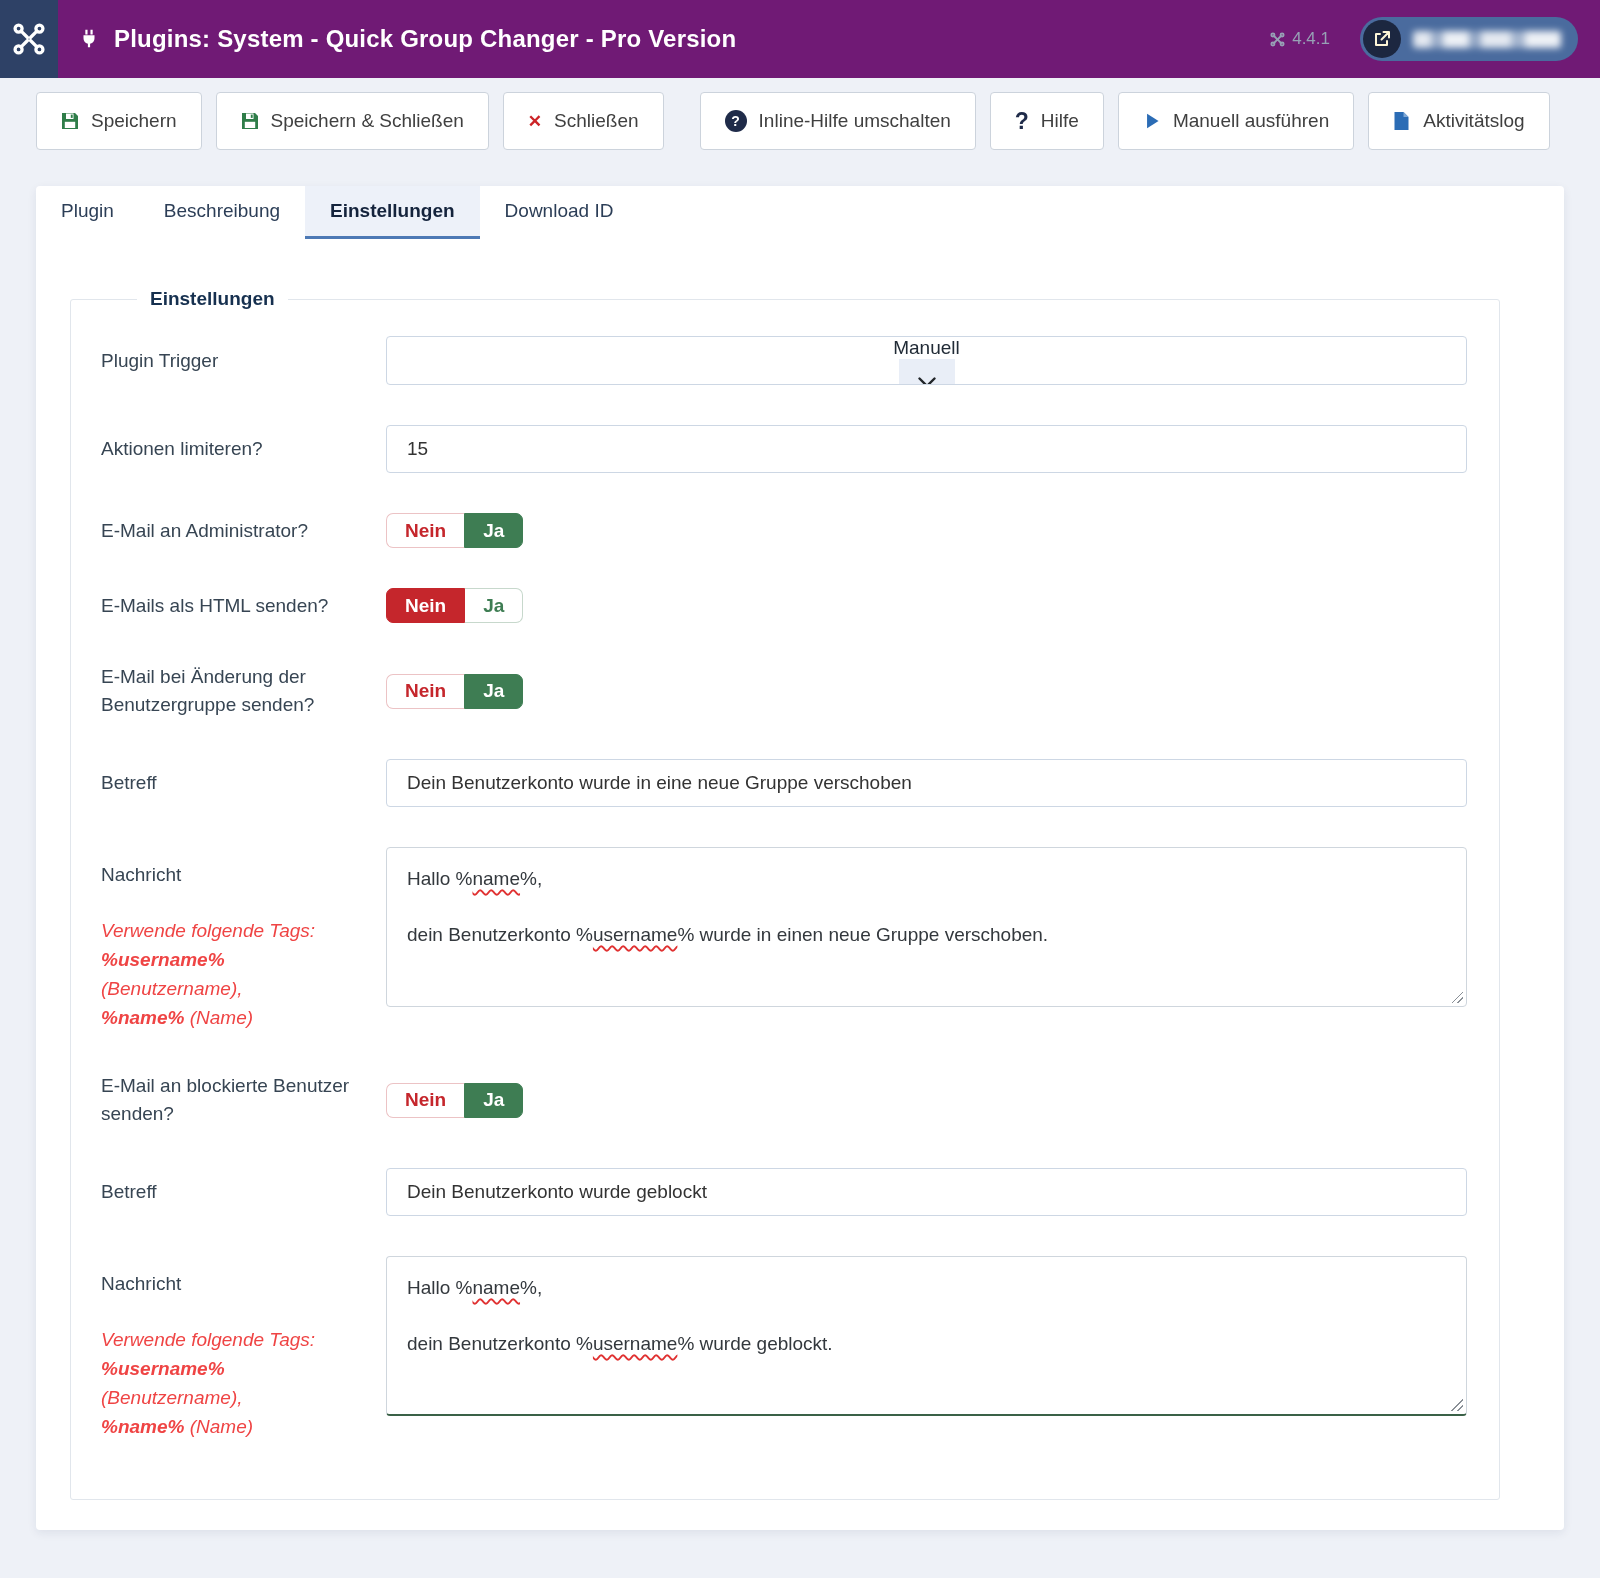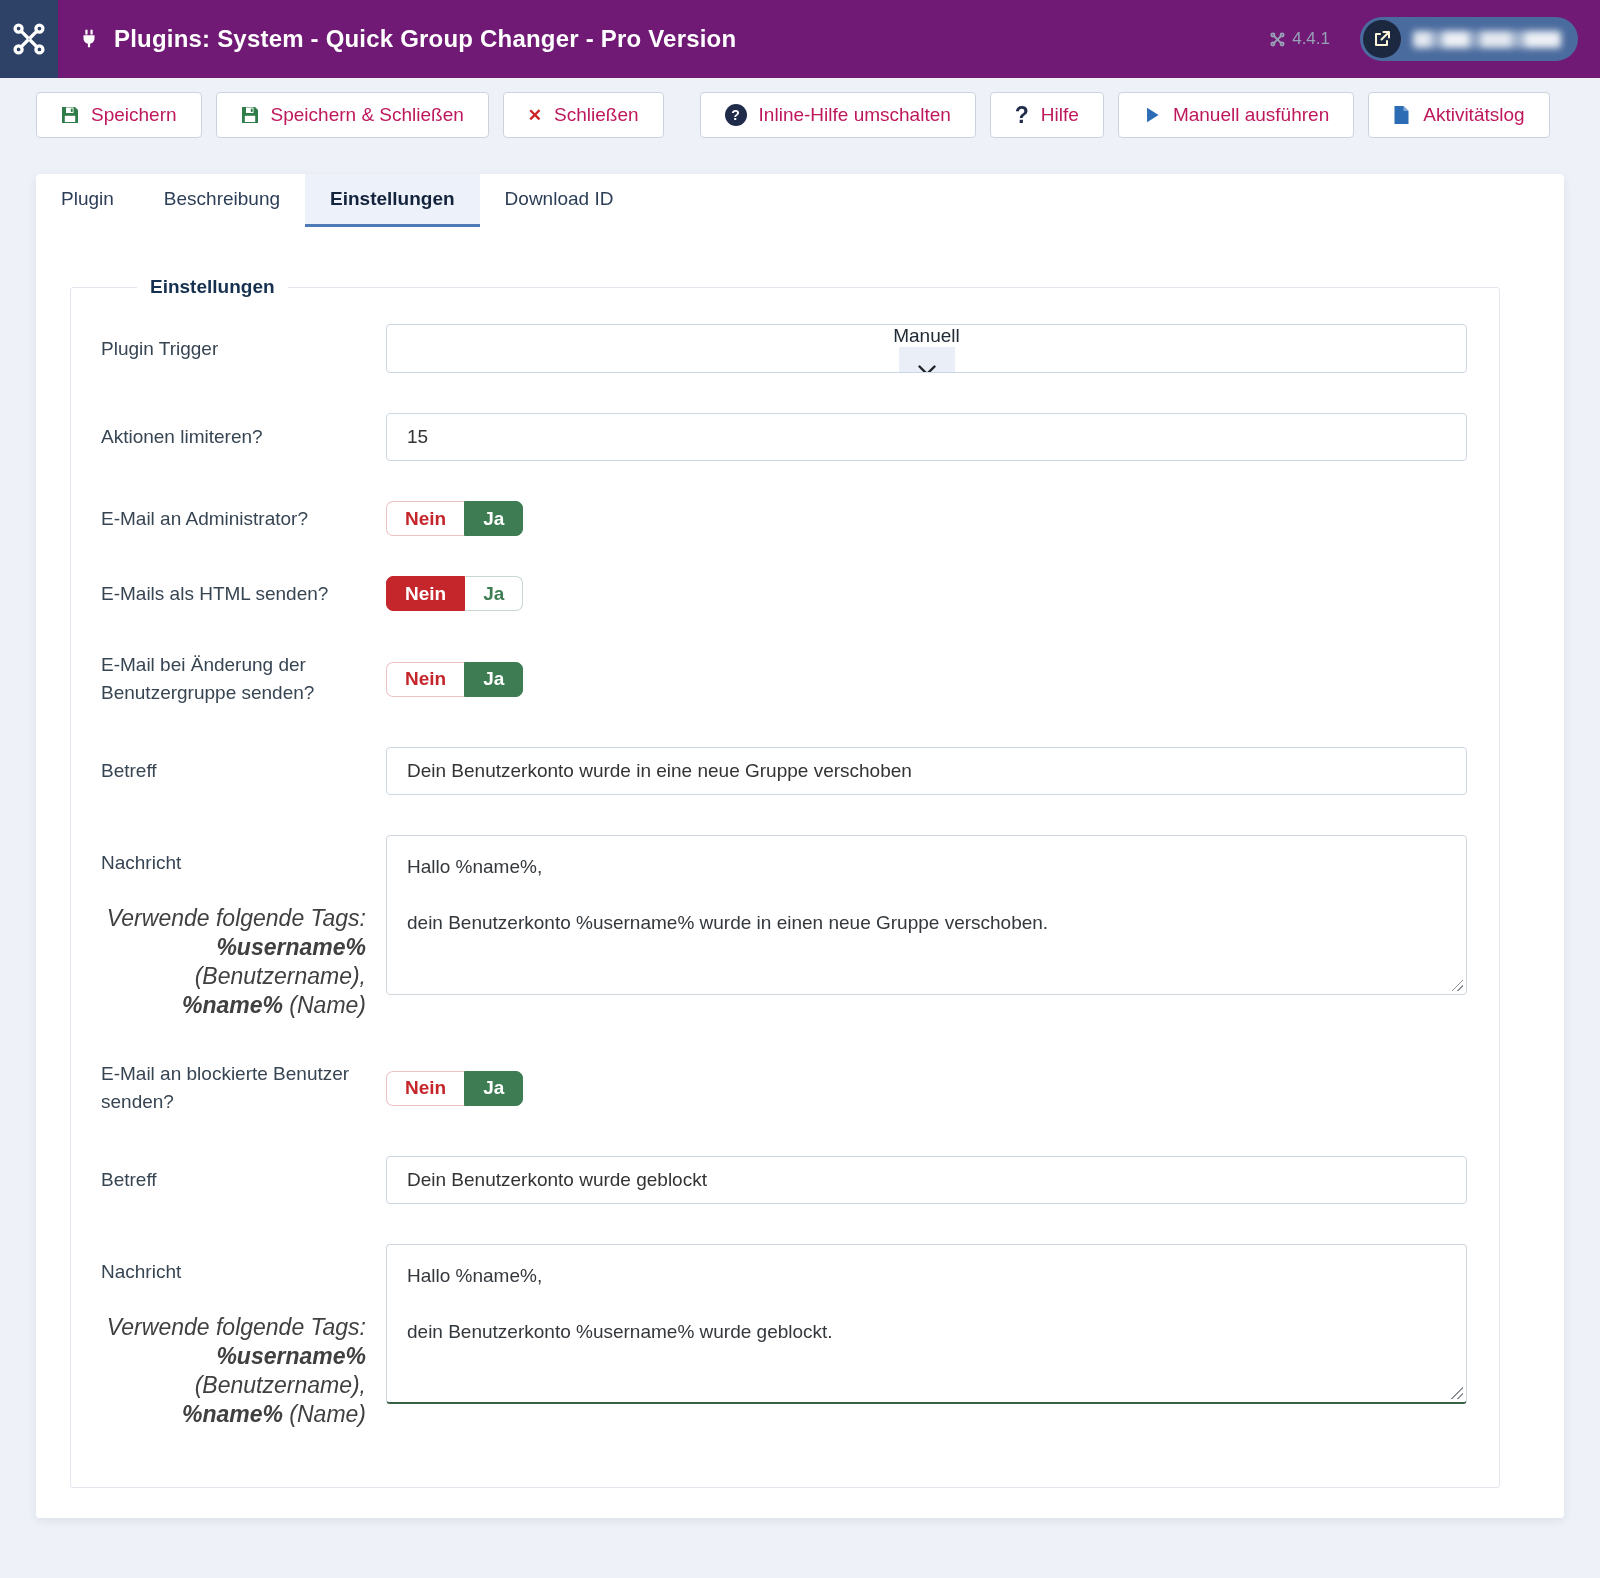--- a/index.html
+++ b/index.html
@@ -61,24 +61,24 @@
       rgba(255,255,255,.9) 76% 100%);
     margin-right: 14px;
   }
 
   
   .toolbar {
     display: flex; align-items: center; gap: 14px;
     margin: 14px 36px 36px 36px;
   }
   .tb-btn {
-    height: 46px; background: #fff;
+    height: 58px; background: #fff;
     border: 1px solid #ccd3dc; border-radius: 4px;
     display: inline-flex; align-items: center; gap: 12px;
-    padding: 0 24px; font-size: 19px; color: #be185d;
+    padding: 0 24px; font-size: 19px; color: #404040;
     cursor: pointer; font-family: inherit;
   }
   .tb-btn.gap-before { margin-left: 22px; }
   .icon-16 { width: 18px; height: 18px; display: inline-flex; }
   .x-icon::before { content: "✕"; color: #cc2327; font-weight: 900; font-size: 17px; }
   .q-circle {
     width: 22px; height: 22px; border-radius: 50%;
     background: #1f2b49; color: #fff;
     display: inline-flex; align-items: center; justify-content: center;
     font-size: 14px; font-weight: 700;
@@ -122,21 +122,21 @@
   .frow.gap-lg { margin-top: 34px; }
   .frow:last-child { margin-bottom: 0; }
   .flabel {
     width: 285px; flex: 0 0 auto;
     font-size: 19px; line-height: 28px; color: #374553;
     padding-right: 20px;
   }
   .fcontrol { flex: 1 1 auto; }
   .label-stack .flabel-main { margin-bottom: 27px; }
   .hint {
-    font-style: italic; color: #404040; font-size: 23px; line-height: 29px; text-align: right;
+    font-style: italic; color: #ef4444; font-size: 19px; line-height: 29px;
   }
   .hint b { font-weight: 700; }
 
   
   .fake-select {
     height: 49px; border: 1px solid #cdd7e4; border-radius: 4px;
     background: #fff; display: flex; align-items: center;
     cursor: pointer; overflow: hidden; flex-direction: column;
   }
   .fake-select .sel-value {
@@ -172,20 +172,21 @@
   .fake-ta {
     position: relative; width: 100%; height: 160px;
     border: 1px solid #cfd6dd; border-radius: 4px;
     background: #fff; padding: 17px 20px;
     font-size: 19px; line-height: 28px; color: #33383d;
     overflow: hidden; cursor: text;
   }
   .fake-ta.valid { border-bottom: 2px solid #3a6147; }
   .ta-line.empty { height: 28px; }
   .squiggle {
+    text-decoration: underline;
     text-decoration-style: wavy;
     text-decoration-color: #e03131;
     text-decoration-thickness: 1.5px;
     text-underline-offset: 4px;
     text-align: center;
   }
   .resize-handle {
     position: absolute; right: 3px; bottom: 3px;
     width: 12px; height: 12px; cursor: nwse-resize;
     background:

